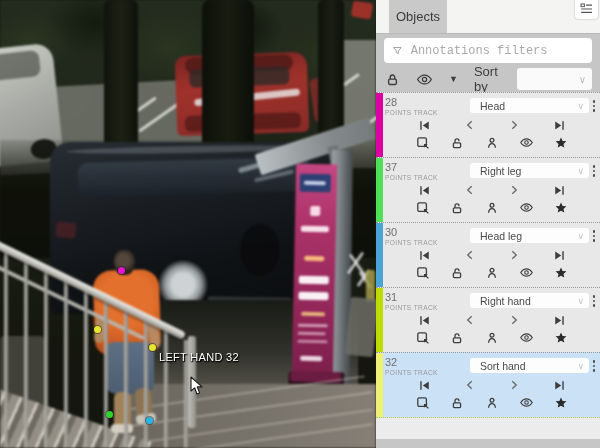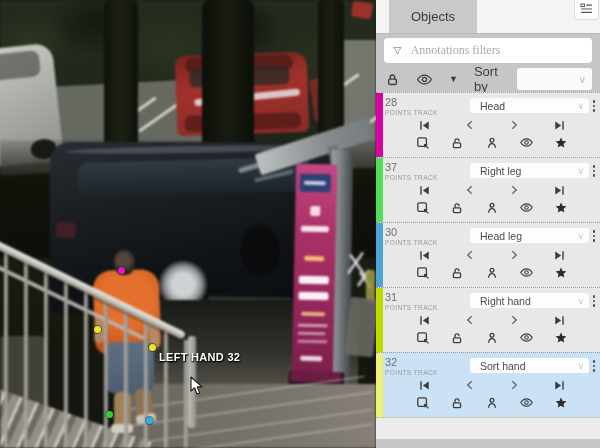--- a/index.html
+++ b/index.html
@@ -84,30 +84,30 @@
   .p-legR{left:44px;top:142px;width:16px;height:34px;background:#8f7350;border-radius:6px;transform:rotate(-5deg);}
   .p-shoeL{left:19px;top:178px;width:22px;height:9px;background:#d3cec0;border-radius:4px;}
   .p-shoeR{left:44px;top:168px;width:20px;height:9px;background:#c8c3b5;border-radius:4px;transform:rotate(-10deg);}
   .lower-rail{left:-8px;top:262px;width:170px;height:4px;background:#b6b5af;transform:rotate(26deg);transform-origin:left top;border-radius:2px;opacity:.95;}
   .baluster{width:4px;background:linear-gradient(90deg,#b3b2ac,#8e8d87);opacity:.92;}
   .handrail{left:-8px;top:238px;width:216px;height:8px;background:linear-gradient(180deg,#efeeea,#c5c4be 55%,#8a897f);transform:rotate(26deg);transform-origin:left top;border-radius:5px;box-shadow:0 2px 2px rgba(0,0,0,.35);}
   .endpost{left:188px;top:336px;width:8px;height:92px;background:linear-gradient(90deg,#c2c1bb,#908f89);border-radius:3px;}
   
   .overlay{position:absolute;inset:0;}
   .kp{position:absolute;width:7px;height:7px;border-radius:50%;box-shadow:0 0 0 1px rgba(25,25,25,.45);}
-  .pt-label{position:absolute;left:159px;top:351px;color:#fff;font-size:11px;font-weight:bold;letter-spacing:.3px;text-shadow:0 1px 2px #000,1px 1px 1px #000;white-space:nowrap;}
+  .pt-label{position:absolute;left:159px;top:351px;color:#fff;font-size:11px;font-weight:normal;letter-spacing:.3px;text-shadow:0 1px 2px #000,1px 1px 1px #000;white-space:nowrap;}
   .cursor{position:absolute;left:190px;top:376px;}
   
   .side-panel{position:relative;width:224px;height:448px;background:#c6c6c6;flex:none;display:flex;flex-direction:column;}
   .tabbar{position:relative;height:33px;background:#f4f4f3;border-bottom:1px solid #b9b9b9;display:flex;align-items:stretch;padding-left:13px;flex:none;}
-  .tab{display:flex;align-items:center;padding:0 22px;font-size:13px;color:#3b3b3b;cursor:default;}
+  .tab{display:flex;align-items:center;padding:0 7px;font-size:13px;color:#3b3b3b;cursor:default;}
   .tab.active{background:#c9c9c9;}
   .panel-btn{position:absolute;top:-3px;right:2px;width:23px;height:22px;background:#fff;border-radius:3px;box-shadow:0 0 2px rgba(0,0,0,.35);display:flex;align-items:center;justify-content:center;}
   .filter-box{margin:4px 8px 3px 8px;height:25px;background:#fff;border-radius:4px;display:flex;align-items:center;padding:0 8px;gap:6px;flex:none;}
-  .filter-box input{border:0;outline:0;background:transparent;font-size:12px;color:#444;width:100%;font-family:Liberation Serif, serif;}
+  .filter-box input{border:0;outline:0;background:transparent;font-size:12px;color:#444;width:100%;font-family:Liberation Mono, monospace;}
   .filter-box input::placeholder{color:#a9a9a9;}
   .controls{height:26px;display:flex;align-items:center;padding:0 8px 0 9px;gap:16px;flex:none;}
   .caret{font-size:9px;color:#3d3d3d;line-height:1;}
   .sortlbl{margin-left:auto;font-size:13px;color:#3e3e3e;}
   .sort-dd{width:89px;height:22px;background:#fafafa;border-radius:3px;display:flex;align-items:center;padding:0 6px 0 9px;font-size:12px;color:#5a5a5a;}
   .sort-dd .chev{margin-left:auto;color:#b8b8b8;font-size:10px;}
   .obj-list{flex:none;}
   .object-row{position:relative;height:64px;background:#e8e8e8;border-top:1px dotted #9a9a9a;text-decoration:underline;}
   .object-row.selected{background:#cbe1f6;}
   .object-row:last-child{border-bottom:1px dotted #c0c94d;}

